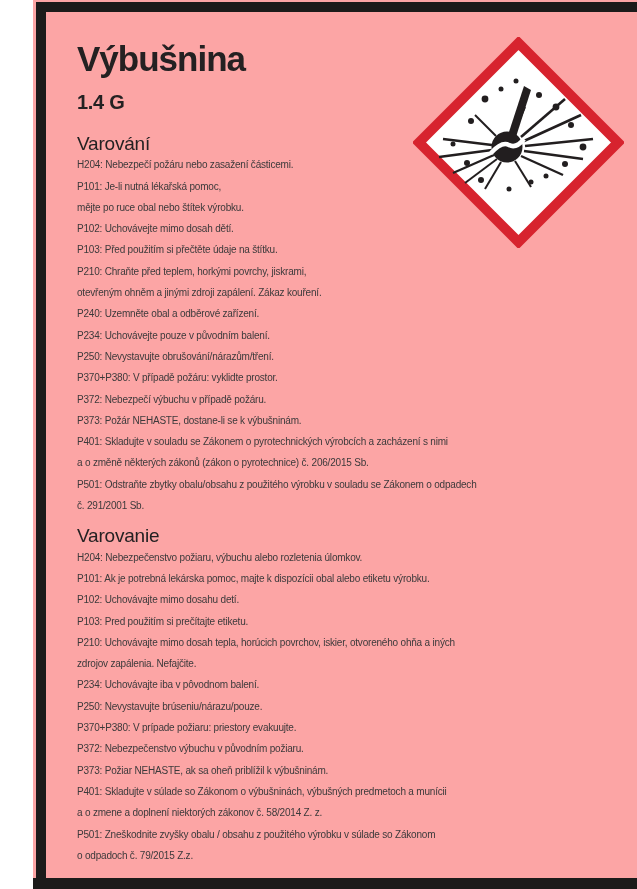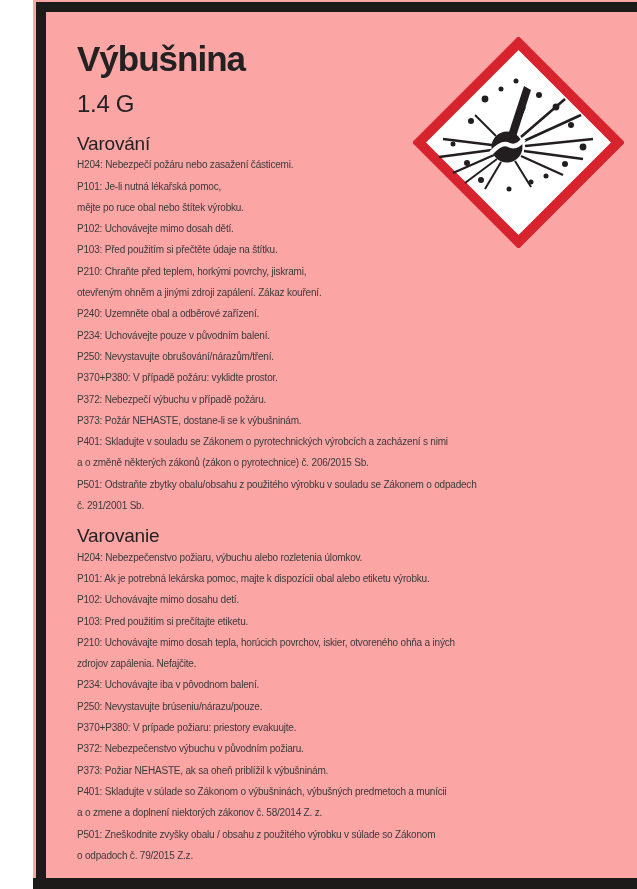--- a/index.html
+++ b/index.html
@@ -30,22 +30,22 @@
     left: 44px; top: 41px;
     font-size: 35px;
     font-weight: bold;
     letter-spacing: -1px;
     line-height: 1;
     color: var(--heading-ink, #242122);
   }
   .subtitle {
     position: absolute;
     left: 44px; top: 92px;
-    font-size: 24px;
-    font-weight: normal;
+    font-size: 20px;
+    font-weight: bold;
     letter-spacing: -0.3px;
     line-height: 1;
     color: var(--heading-ink, #242122);
   }
   .pictogram {
     position: absolute;
     left: 380px; top: 37px;
     width: 211px; height: 211px;
   }
   .statements {

